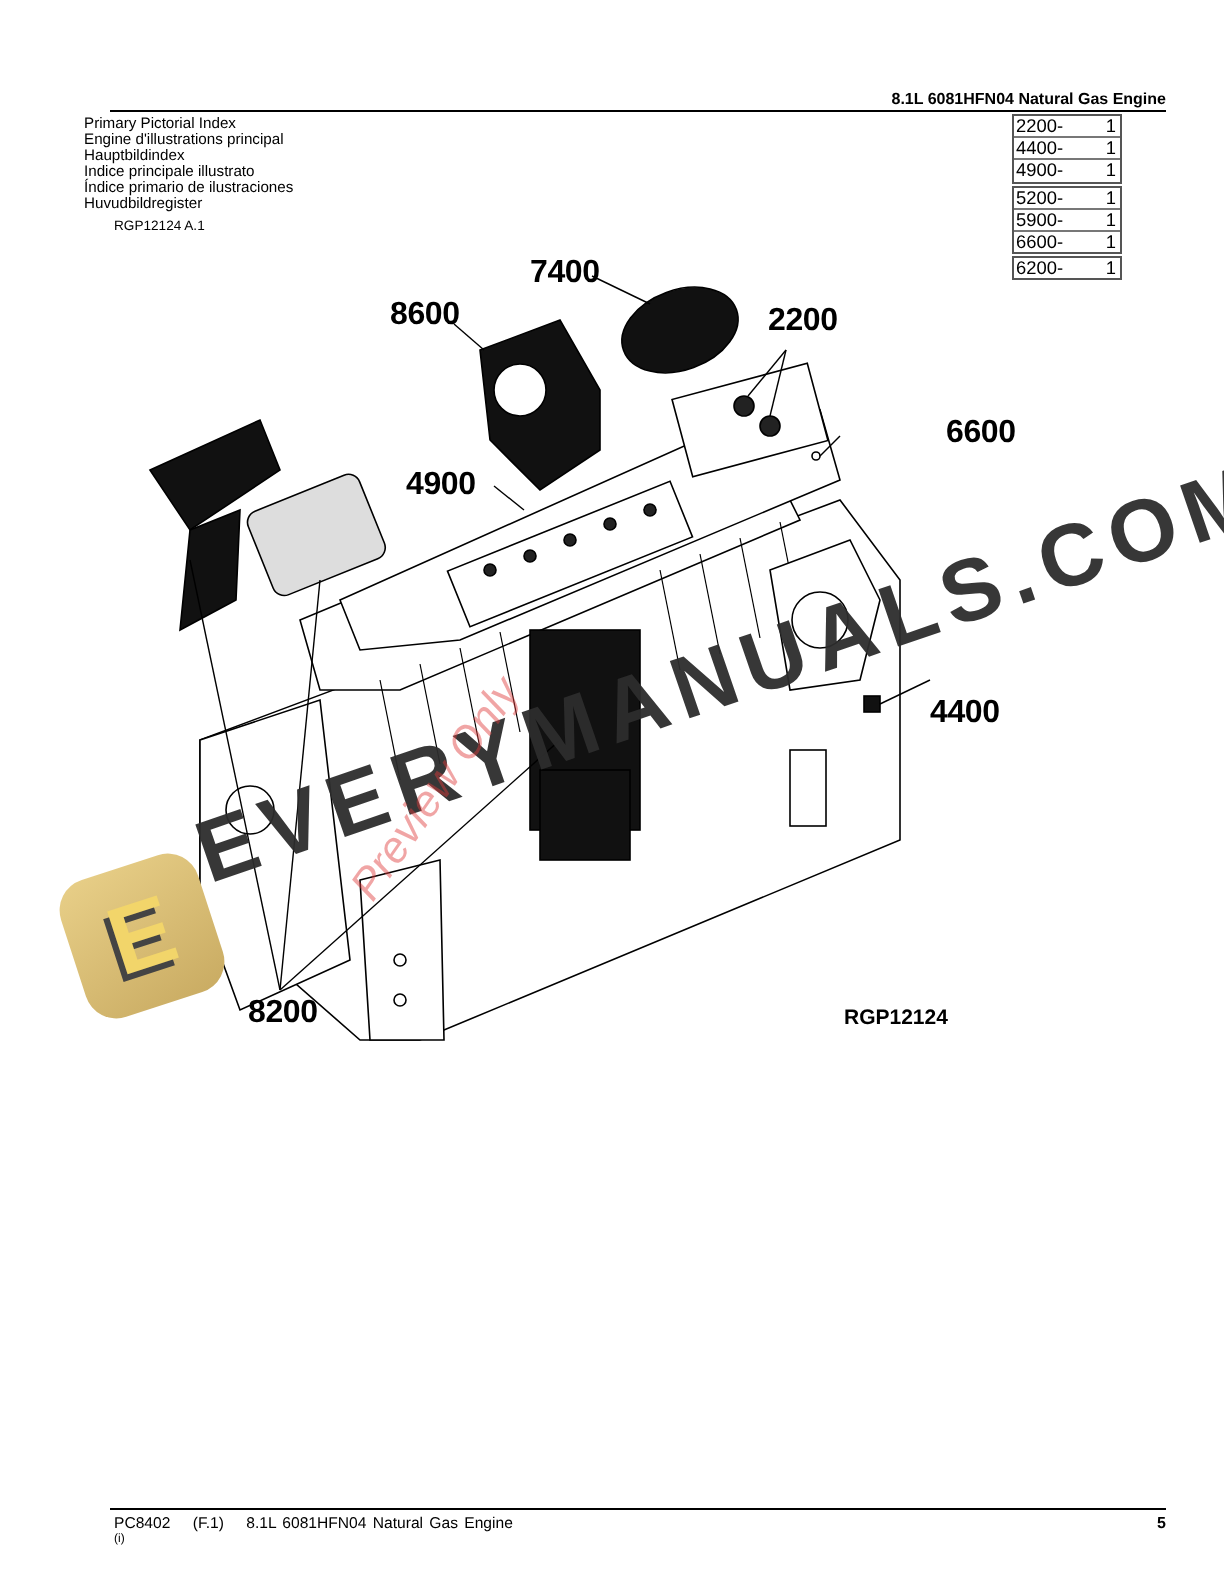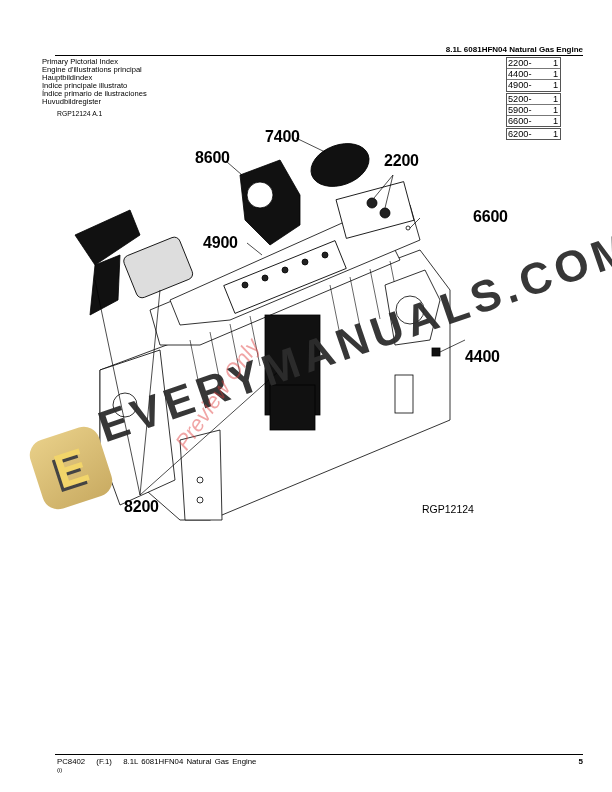--- a/index.html
+++ b/index.html
@@ -8,21 +8,21 @@
   .header-title { position: absolute; right: 29px; top: 45px; font-size: 8px; font-weight: bold; }
   .header-rule { position: absolute; left: 55px; right: 29px; top: 55px; height: 0; border-top: 1.2px solid #000; }
   .index-titles { position: absolute; left: 42px; top: 58px; font-size: 7.6px; font-weight: normal; line-height: 8.1px; }
   .ref-code { position: absolute; left: 57px; top: 110px; font-size: 6.8px; }
   .idx-table { position: absolute; left: 506px; top: 57px; width: 55px; font-size: 9.2px; }
   .idx-group { border: 0.8px solid #555; margin-bottom: 1px; }
   .idx-row { display: flex; justify-content: space-between; padding: 0 2px 0 1px; height: 10.2px; line-height: 10.4px; border-bottom: 0.5px solid #777; }
   .idx-row:last-child { border-bottom: 0; }
   .figure { position: absolute; left: 0; top: 120px; width: 612px; height: 420px; }
   .callout { position: absolute; font-size: 16px; font-weight: bold; letter-spacing: -0.2px; }
-  .fig-code { position: absolute; left: 422px; top: 503px; font-size: 10.5px; font-weight: normal; }
+  .fig-code { position: absolute; left: 422px; top: 503px; font-size: 10.5px; font-weight: bold; }
   .footer-rule { position: absolute; left: 55px; right: 29px; top: 754px; border-top: 1.2px solid #000; }
   .footer-left { position: absolute; left: 57px; top: 757px; font-size: 7.8px; word-spacing: 1px; text-align: center; }
   .footer-left span { margin-right: 8px; }
   .footer-sub { position: absolute; left: 57px; top: 767px; font-size: 6px; }
   .page-num { position: absolute; right: 29px; top: 757px; font-size: 8px; font-weight: bold; }
   .wm-text { position: absolute; left: 92px; top: 405px; font-size: 44px; font-weight: bold; color: #2d2d2d;
              letter-spacing: 5px; transform: rotate(-19deg); transform-origin: left top; white-space: nowrap; opacity: 0.95; }
   .wm-preview { position: absolute; left: 170px; top: 440px; font-size: 22px; color: #e03a3a; opacity: 0.45;
                 transform: rotate(-55deg); transform-origin: left top; white-space: nowrap; font-style: italic; }
   .wm-logo { position: absolute; left: 35px; top: 432px; width: 72px; height: 72px; border-radius: 16px;

